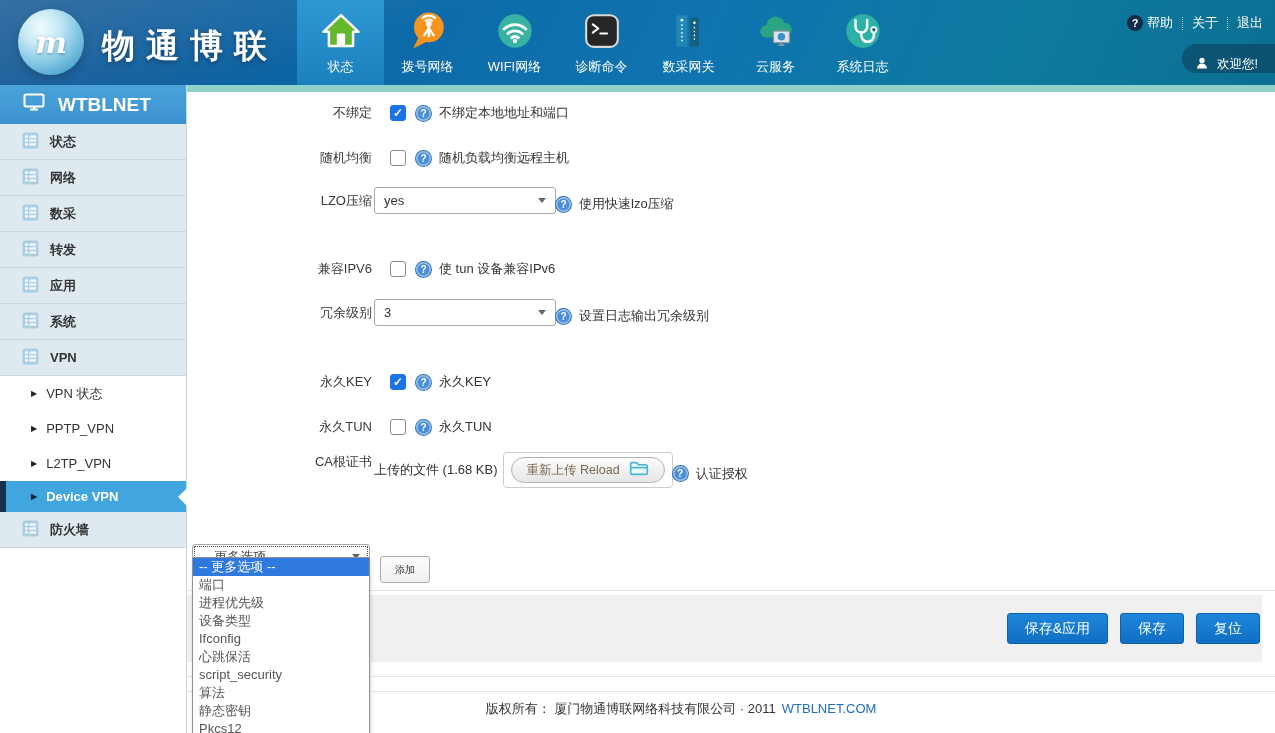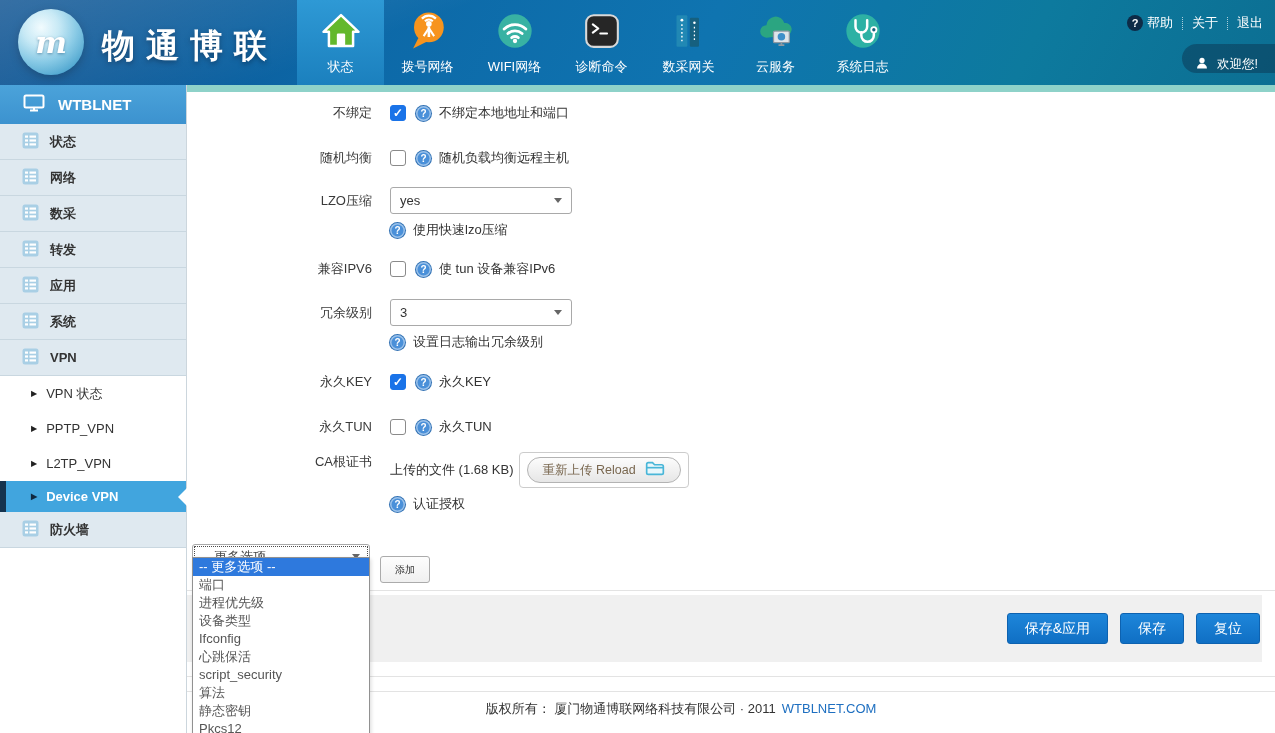--- a/index.html
+++ b/index.html
@@ -33,21 +33,21 @@
   .welcome { position:absolute; top:44px; right:0; height:29px; background:rgba(12,42,68,.42);
     border-radius:15px 0 0 15px; display:flex; align-items:flex-end; gap:8px; padding:0 17px 0 13px;
     color:#fff; font-size:12.5px; z-index:5; }
 
   .strip { position:absolute; left:0; top:85px; width:100%; height:7px; background:var(--teal_strip,#8ed2c9); z-index:1; }
 
   
   .sidebar { position:absolute; left:0; top:85px; bottom:0; width:187px; background:#fff;
     border-right:1px solid #ccd6dd; z-index:2; }
   .sb-header { height:39px; background:linear-gradient(180deg,#4ba3da,#3c92cf); display:flex; align-items:center;
-    gap:13px; padding-left:23px; color:#fff; font-weight:bold; font-size:15px; }
+    gap:13px; padding-left:23px; color:#fff; font-weight:bold; font-size:19px; }
   .sb-item { height:36px; background:var(--sidebar_item_bg,#dfe9f0); border-bottom:1px solid #c9d7e0;
     display:flex; align-items:center; gap:11px; padding-left:22px; font-size:13px; font-weight:bold; color:#333; cursor:pointer; }
   .sb-sub { height:35px; background:#fff; display:flex; align-items:center; gap:9px; padding-left:31px;
     font-size:13px; color:#333; cursor:pointer; }
   .tri { font-size:8px; color:#222; }
   .sb-sub.active { position:relative; height:31px; background:var(--sidebar_active,#41a5de); color:#fff; font-weight:bold; }
   .sb-sub.active .tri { color:#10283f; }
   .sb-sub.active::before { content:""; position:absolute; left:0; top:0; bottom:0; width:6px; background:var(--sidebar_active_bar,#15334e); }
   .sb-sub.active::after { content:""; position:absolute; right:-1px; top:50%; margin-top:-9px;
     border:9px solid transparent; border-right-color:#fff; }
@@ -62,21 +62,21 @@
   .cb { width:16px; height:16px; border:1px solid #8a8a8a; border-radius:3px; background:#fff; flex:none;
     display:inline-flex; align-items:center; justify-content:center; cursor:pointer; }
   .cb.on { background:var(--checkbox_checked,#1a73e8); border-color:var(--checkbox_checked,#1a73e8); }
   .cb.on::after { content:"✓"; color:#fff; font-size:12px; font-weight:bold; line-height:1; }
   .qi { width:15px; height:15px; border-radius:50%; background:var(--help_icon,#4a90d9); color:#fff;
     font-size:10px; font-weight:bold; display:inline-flex; align-items:center; justify-content:center;
     margin-left:10px; flex:none; box-shadow:inset 0 0 0 1.5px rgba(255,255,255,.45), 0 0 0 1px #3372b4; }
   .htext { margin-left:8px; font-size:13px; color:#333; white-space:nowrap; }
   .srow { align-items:flex-start; }
   .srow .flabel { line-height:27px; }
-  .ctrl-col { margin-left:18px; display:flex; flex-direction:column; }
+  .ctrl-col { margin-left:2px; display:flex; }
   .selbox { width:182px; height:27px; border:1px solid #a9a9a9; border-radius:3px; background:#fff;
     display:flex; align-items:center; justify-content:space-between; padding:0 9px; font-size:13px; color:#333; cursor:pointer; }
   .caret { width:0; height:0; border-left:4.5px solid transparent; border-right:4.5px solid transparent; border-top:5.5px solid #666; }
   .hline { display:flex; align-items:center; margin-top:7px; }
   .hline .qi { margin-left:0; }
 
   .file-info { font-size:13px; color:#333; }
   .upload-line { display:flex; align-items:center; }
   .upload-box { margin-left:5px; border:1px solid #ccc; border-radius:4px; background:#fff; padding:4px 7px; }
   .pill { border:1px solid #b3b3b3; border-radius:13px; background:linear-gradient(180deg,#fcfcfc,#e6e6e6);

